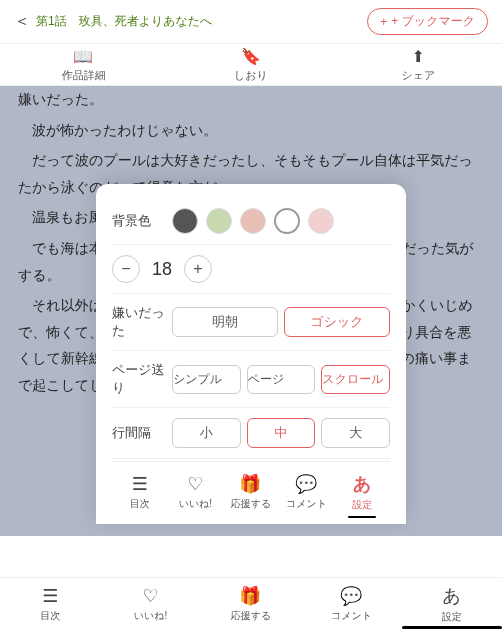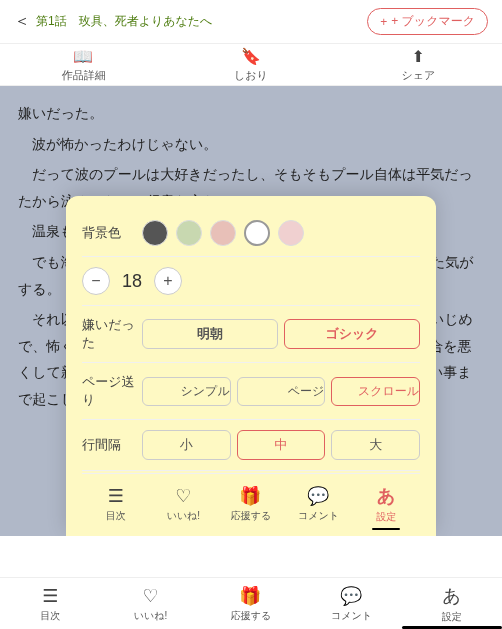--- a/index.html
+++ b/index.html
@@ -70,39 +70,39 @@
       font-size: 16px;
       color: #444;
     }
 
     
     .reading-area {
       position: relative;
       background: #b0b8c8;
       height: 450px;
       overflow: hidden;
-      padding: 14px 18px;
+      padding: 0 18px;
     }
     .reading-text {
       font-size: 14px;
       line-height: 1.9;
       color: #222;
     }
     .reading-text p {
       margin-bottom: 4px;
     }
 
     
     .settings-panel {
       position: absolute;
-      bottom: 0;
+      bottom: 12px;
       left: 50%;
       transform: translateX(-50%);
-      width: 370px;
-      background: #fef9c3;
+      width: 310px;
+      background: #ffffff;
       border-radius: 12px 12px 0 0;
       box-shadow: 0 -4px 20px rgba(0,0,0,0.15);
       padding: 14px 16px 0 16px;
       z-index: 10;
     }
     .settings-row {
       display: flex;
       align-items: center;
       padding: 10px 0;
       border-bottom: 1px solid #f0f0f0;
@@ -171,21 +171,20 @@
       color: #333;
       min-width: 24px;
       text-align: center;
     }
 
     
     .font-options {
       display: flex;
       gap: 6px;
       flex: 1;
-      font-weight: bold;
     }
     .font-option {
       flex: 1;
       padding: 5px 0;
       text-align: center;
       border: 1.5px solid #ccc;
       border-radius: 6px;
       font-size: 13px;
       cursor: pointer;
       color: #555;
@@ -197,21 +196,21 @@
 
     
     .page-options {
       display: flex;
       gap: 6px;
       flex: 1;
     }
     .page-option {
       flex: 1;
       padding: 5px 0;
-      text-align: right;
+      text-align: left;
       border: 1.5px solid #ccc;
       border-radius: 6px;
       font-size: 12px;
       cursor: pointer;
       color: #555;
     }
     .page-option.active {
       border-color: #e06060;
       color: #e06060;
     }

